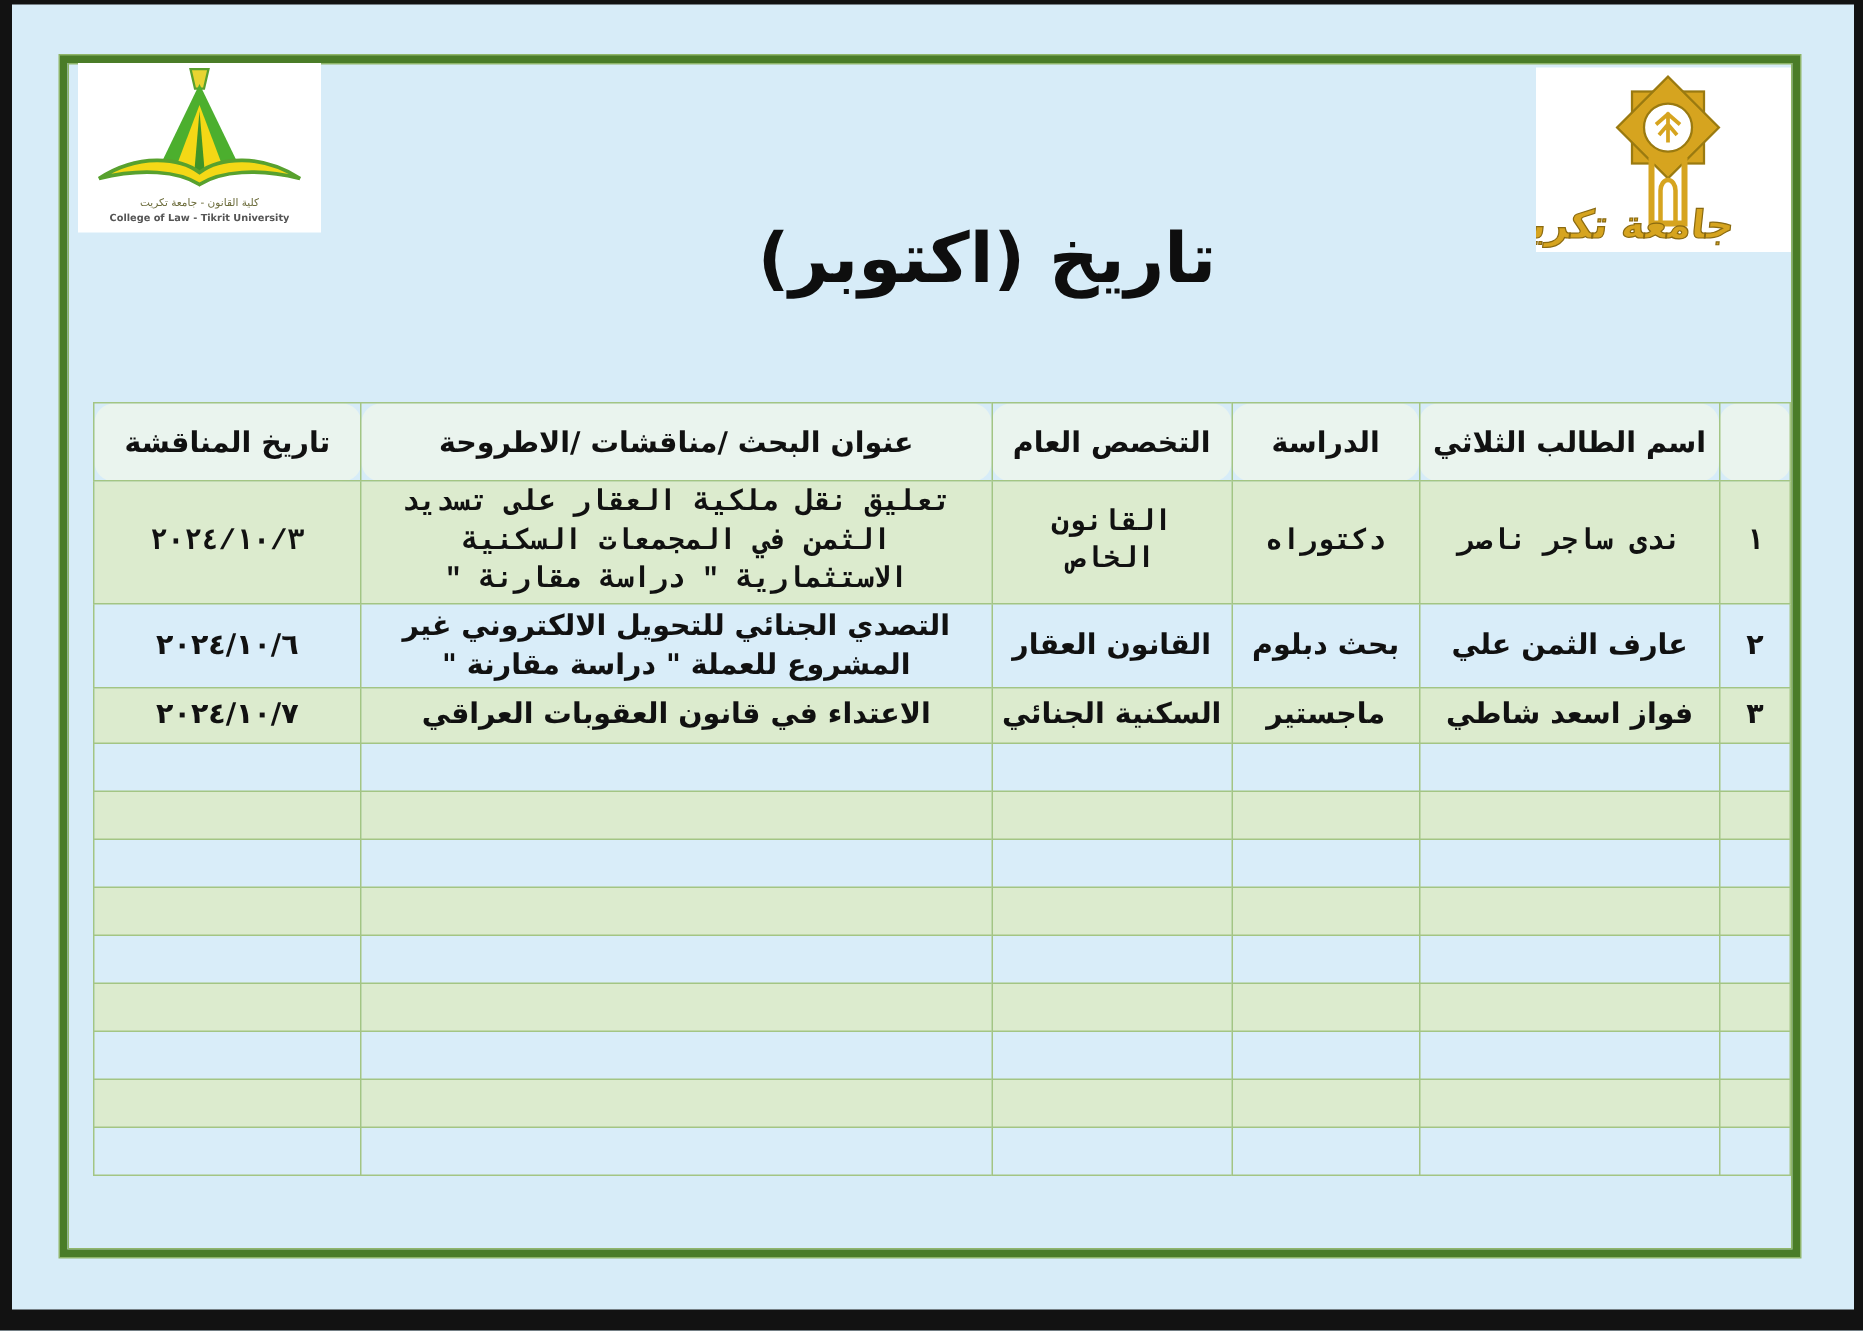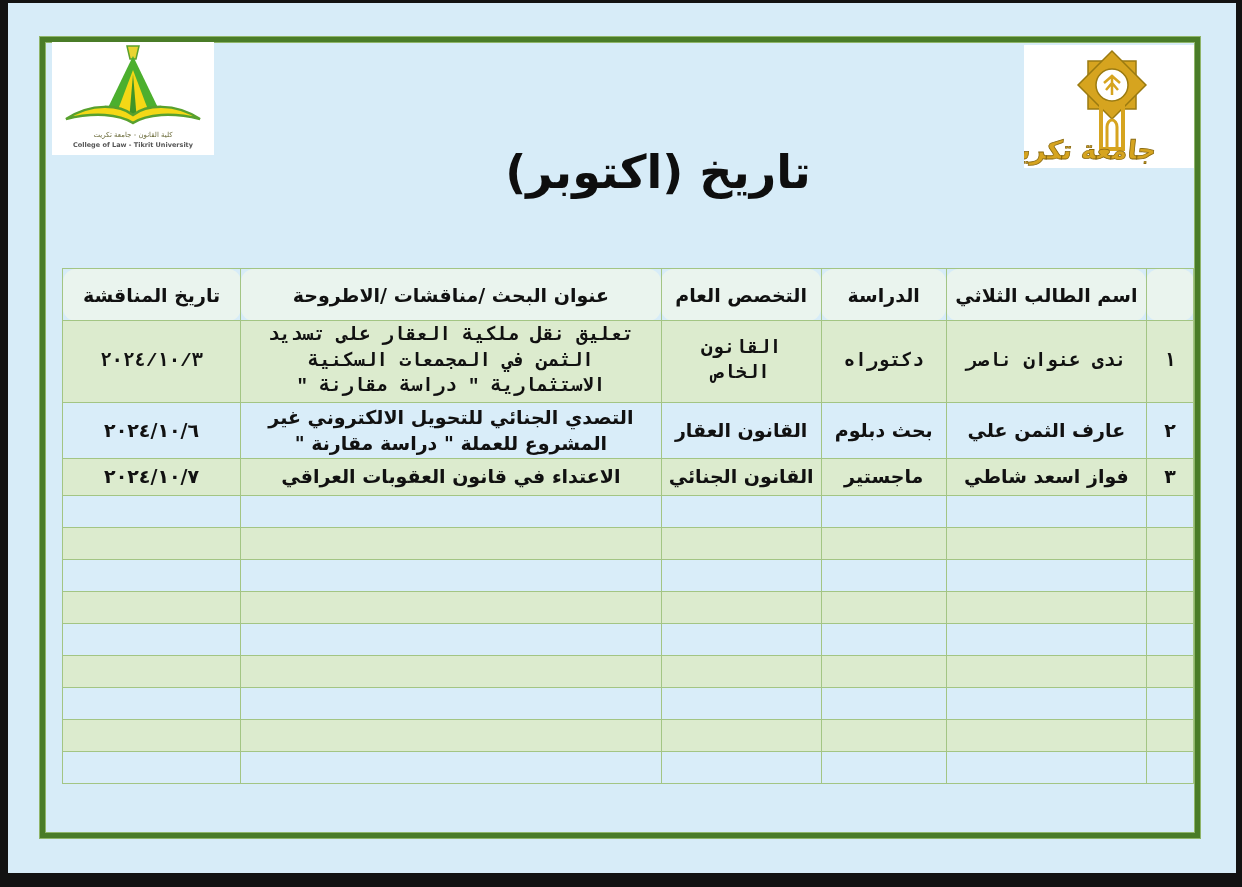--- a/index.html
+++ b/index.html
@@ -106,39 +106,39 @@
             <th class="col-name">اسم الطالب الثلاثي</th>
             <th class="col-study">الدراسة</th>
             <th class="col-specialization">التخصص العام</th>
             <th class="col-title">عنوان البحث /مناقشات /الاطروحة</th>
             <th class="col-date">تاريخ المناقشة</th>
           </tr>
       </thead>
       <tbody>
           <tr class="row-green">
             <td class="col-index">١</td>
-            <td class="col-name">ندى عنوان ناصر</td>
+            <td class="col-name">ندى ساجر ناصر</td>
             <td class="col-study">دكتوراه</td>
             <td class="col-specialization">القانون الخاص</td>
             <td class="col-title">تعليق نقل ملكية العقار على تسديد الثمن في المجمعات السكنية الاستثمارية " دراسة مقارنة "</td>
             <td class="col-date">٢٠٢٤/١٠/٣</td>
           </tr>
           <tr class="row-blue">
             <td class="col-index">٢</td>
             <td class="col-name">عارف الثمن علي</td>
             <td class="col-study">بحث دبلوم</td>
             <td class="col-specialization">القانون العقار</td>
             <td class="col-title">التصدي الجنائي للتحويل الالكتروني غير المشروع للعملة " دراسة مقارنة "</td>
             <td class="col-date">٢٠٢٤/١٠/٦</td>
           </tr>
           <tr class="row-green">
             <td class="col-index">٣</td>
             <td class="col-name">فواز اسعد شاطي</td>
             <td class="col-study">ماجستير</td>
-            <td class="col-specialization">القانون الجنائي</td>
+            <td class="col-specialization">السكنية الجنائي</td>
             <td class="col-title">الاعتداء في قانون العقوبات العراقي</td>
             <td class="col-date">٢٠٢٤/١٠/٧</td>
           </tr>
           <tr class="row-blue empty-row">
             <td class="col-index">&nbsp;</td>
             <td class="col-name">&nbsp;</td>
             <td class="col-study">&nbsp;</td>
             <td class="col-specialization">&nbsp;</td>
             <td class="col-title">&nbsp;</td>
             <td class="col-date">&nbsp;</td>

